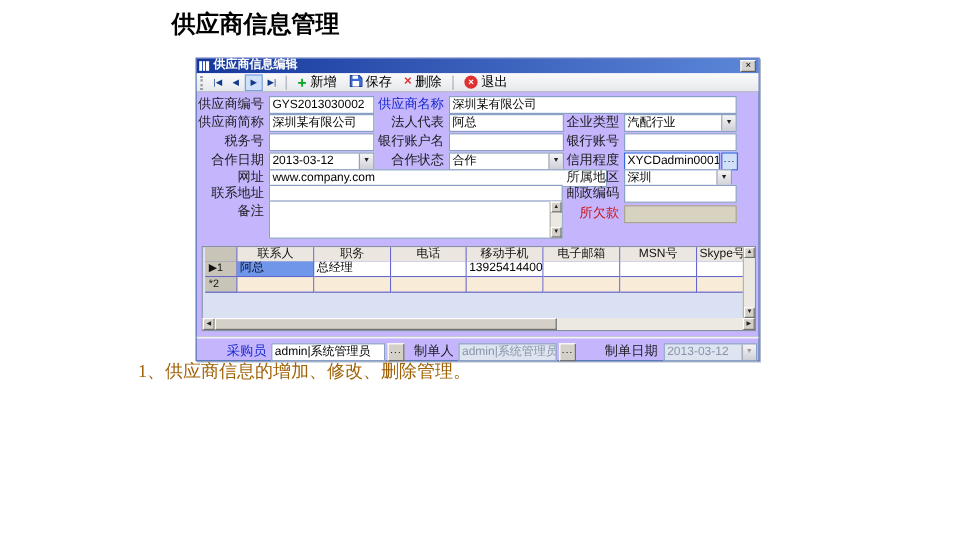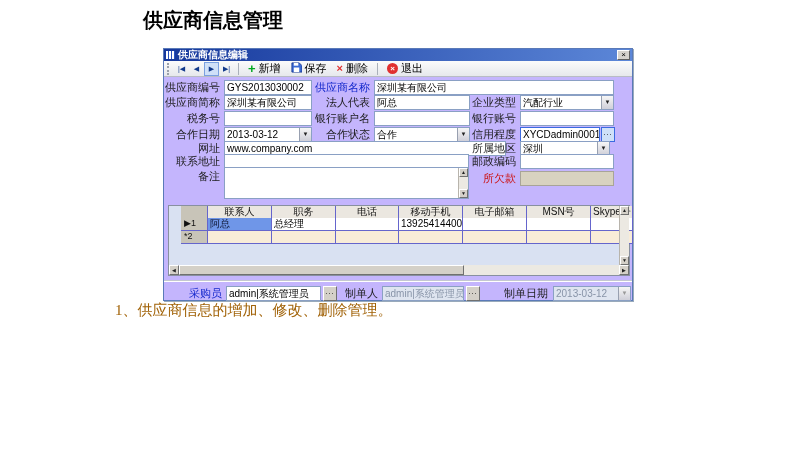--- a/index.html
+++ b/index.html
@@ -59,21 +59,21 @@
   .vsb { position:absolute; right:0; top:0; bottom:0; width:10px; background:#ece9e2;
     border-left:1px solid #b8b4ac; }
   .sb-btn { position:absolute; left:0; right:0; height:9px; background:#d4d0c8;
     border:1px solid; border-color:#fff #707070 #707070 #fff; font-size:5px; line-height:7px;
     text-align:center; color:#222; }
   .sb-btn.bot { bottom:0; }
 
   
   .tablebox { position:absolute; left:4px; top:156px; width:462px; height:71px;
     background:#d9e1f2; border:1px solid #8890a0; }
-  .t-row { position:absolute; left:12px; display:flex; height:13px; }
+  .t-row { position:absolute; left:2px; display:flex; height:13px; }
   .t-cell { flex:none; border-right:1px solid #6565cc; border-bottom:1px solid #6565cc;
     font-size:10px; line-height:11px; padding:0 2px; overflow:hidden; white-space:nowrap; }
   .hd .t-cell { background:#ebe7e0; text-align:center; color:#111; }
   .rowhdr { background:#c8c4b8 !important; color:#111; font-size:9px; padding-left:3px; text-align:left; }
   .r-data .t-cell { background:#fff; }
   .r-new .t-cell { background:#f8ecd8; }
   .t-cell.sel { background:#6f96e8; color:#0c1430; }
   .cw0{width:27px}.cw1{width:64px}.cw2{width:64px}.cw3{width:63px}.cw4{width:64px}
   .cw5{width:64px}.cw6{width:64px}.cw7{width:42px}
   .gridvsb { position:absolute; right:0; top:0; width:10px; height:59px; background:#ece9e2;

